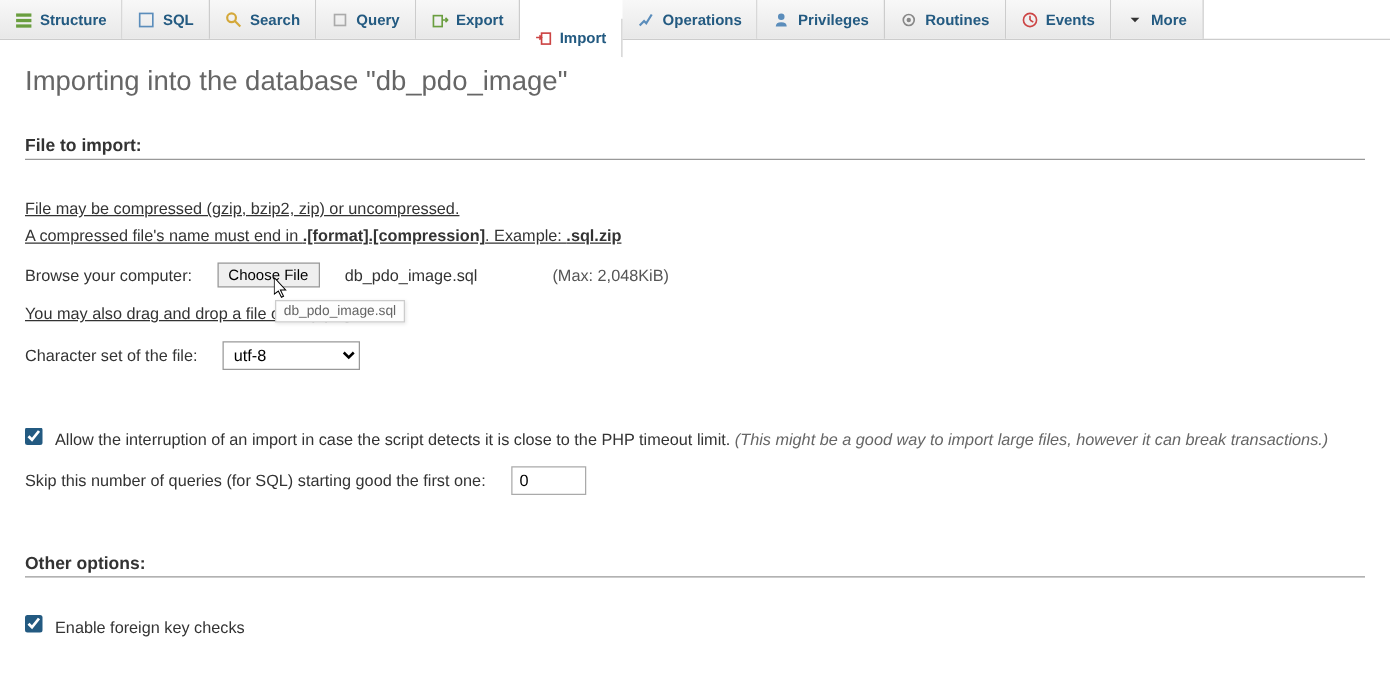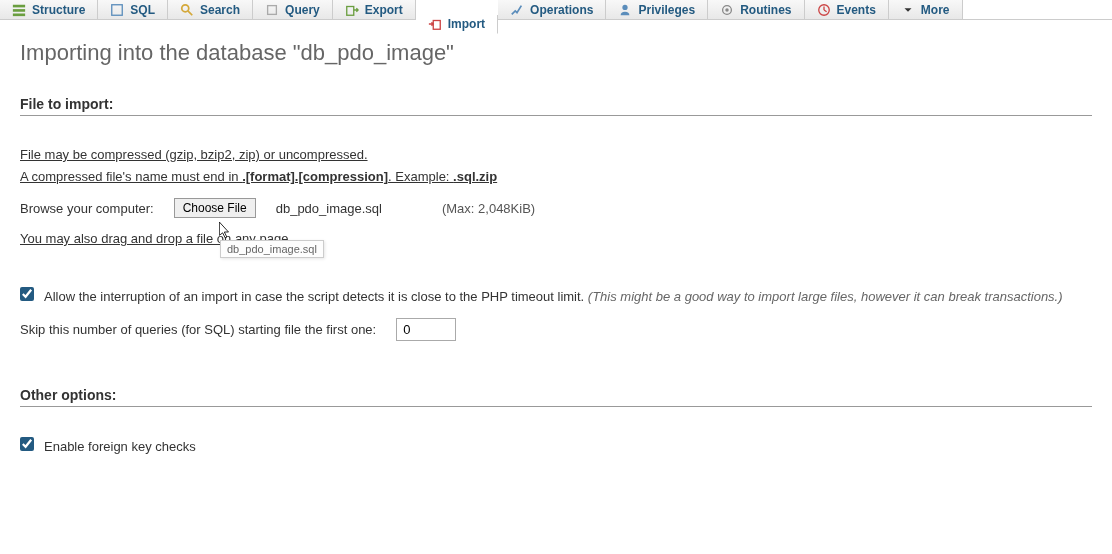--- a/index.html
+++ b/index.html
@@ -14,21 +14,21 @@
       color: #333;
       width: 1112px;
       height: 554px;
       overflow: hidden;
       position: relative;
     }
     .tabs {
       display: flex;
       background: #fff;
       border-bottom: 1px solid #ccc;
-      height: 20px;
+      height: 32px;
     }
     .tab {
       display: flex;
       align-items: center;
       padding: 0 12px;
       border-right: 1px solid #ccc;
       background: linear-gradient(to bottom, #f8f8f8, #e8e8e8);
       color: #235a81;
       font-weight: bold;
       cursor: pointer;
@@ -259,31 +259,37 @@
     <p>
       <span>A compressed file's name must end in </span><b>.[format].[compression]</b><span>. Example: </span><b>.sql.zip</b>
     </p>
     <div class="row">
       <span>Browse your computer:</span>
       <button class="choose-file">Choose File</button>
       <span class="filename">db_pdo_image.sql</span>
       <span class="hint-gray">(Max: 2,048KiB)</span>
     </div>
     <p>You may also drag and drop a file on any page.</p>
+    <div class="row">
+      <span>Character set of the file:</span>
+      <select>
+        <option>utf-8</option>
+      </select>
+    </div>
   </div>
 
   <div class="section">
     <div class="checkbox-row">
       <input type="checkbox" checked="" style="">
       <span>
         <span>Allow the interruption of an import in case the script detects it is close to the PHP timeout limit. </span><span class="italic-gray">(This might be a good way to import large files, however it can break transactions.)</span>
       </span>
     </div>
     <div class="row">
-      <span>Skip this number of queries (for SQL) starting file the first one:</span>
+      <span>Skip this number of queries (for SQL) starting good the first one:</span>
       <input type="text" class="num-input" value="0" style="">
     </div>
   </div>
 
   <div class="section">
     <div class="section-header">Other options:</div>
     <div class="checkbox-row">
       <input type="checkbox" checked="" style="">
       <span>Enable foreign key checks</span>
     </div>

